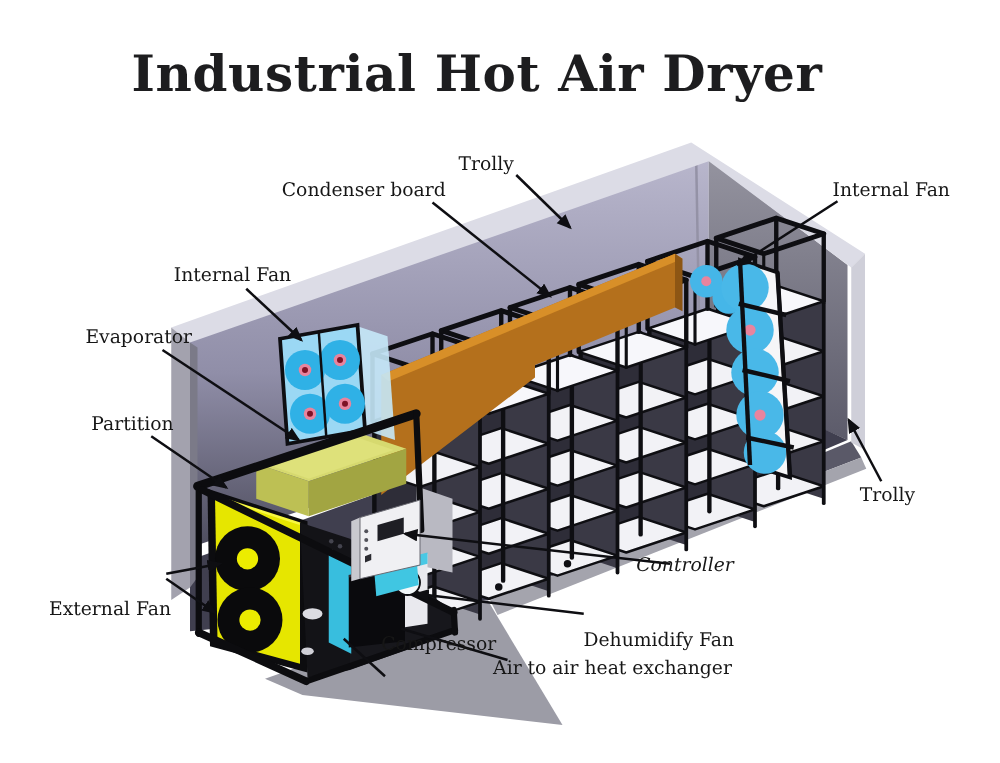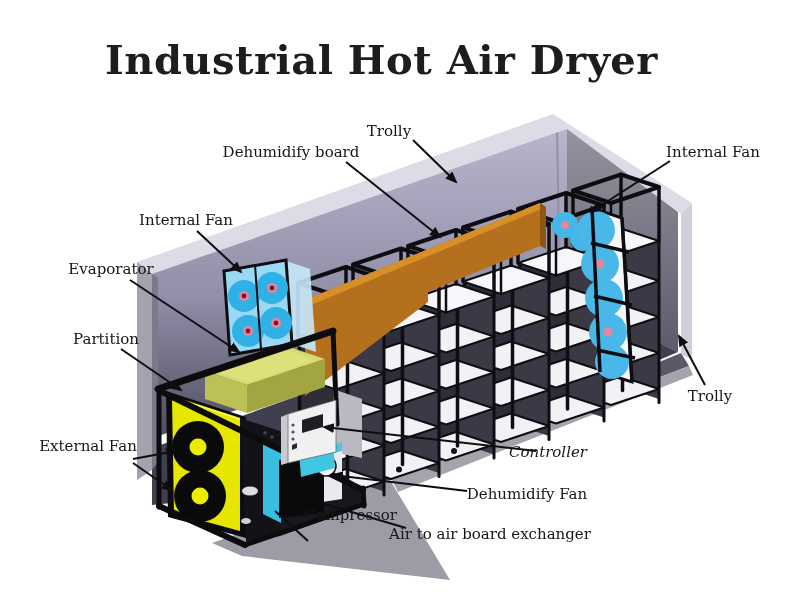--- a/index.html
+++ b/index.html
@@ -278,25 +278,25 @@
     <line x1="705" y1="385" x2="679" y2="336" marker-end="url(#ah)"></line>
     <line x1="536" y1="451" x2="324" y2="427" marker-end="url(#ah)"></line>
     <line x1="467" y1="491" x2="333" y2="475" marker-end="url(#ah)"></line>
     <line x1="406" y1="528" x2="321" y2="503"></line>
     <line x1="308" y1="541" x2="275" y2="511"></line>
   </g>
 </svg>
 
 <div id="title">Industrial Hot Air Dryer</div>
 <div class="lbl" style="left:389px;top:131px;">Trolly</div>
-<div class="lbl" style="left:291px;top:152px;">Dehumidify board</div>
+<div class="lbl" style="left:291px;top:152px;">Condenser board</div>
 <div class="lbl" style="left:713px;top:152px;">Internal Fan</div>
 <div class="lbl" style="left:186px;top:220px;">Internal Fan</div>
 <div class="lbl" style="left:111px;top:269px;">Evaporator</div>
 <div class="lbl" style="left:106px;top:339px;">Partition</div>
-<div class="lbl" style="left:88px;top:446px;">External Fan</div>
+<div class="lbl" style="left:88px;top:487px;">External Fan</div>
 <div class="lbl" style="left:710px;top:396px;">Trolly</div>
 <div class="lbl" style="left:548px;top:452px;font-style:italic;">Controller</div>
-<div class="lbl" style="left:527px;top:494px;">Dehumidify Fan</div>
-<div class="lbl" style="left:490px;top:534px;">Air to air board exchanger</div>
+<div class="lbl" style="left:527px;top:512px;">Dehumidify Fan</div>
+<div class="lbl" style="left:490px;top:534px;">Air to air heat exchanger</div>
 <div class="lbl" style="left:351px;top:515px;">Compressor</div>
 
 </div>
 
 </body></html>

